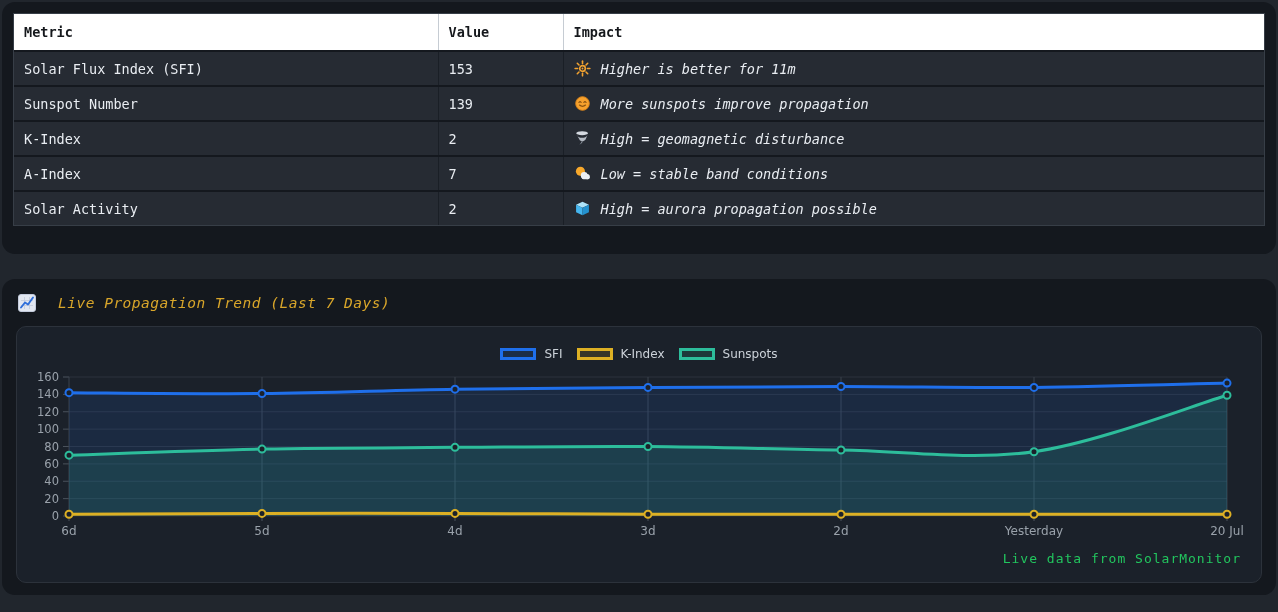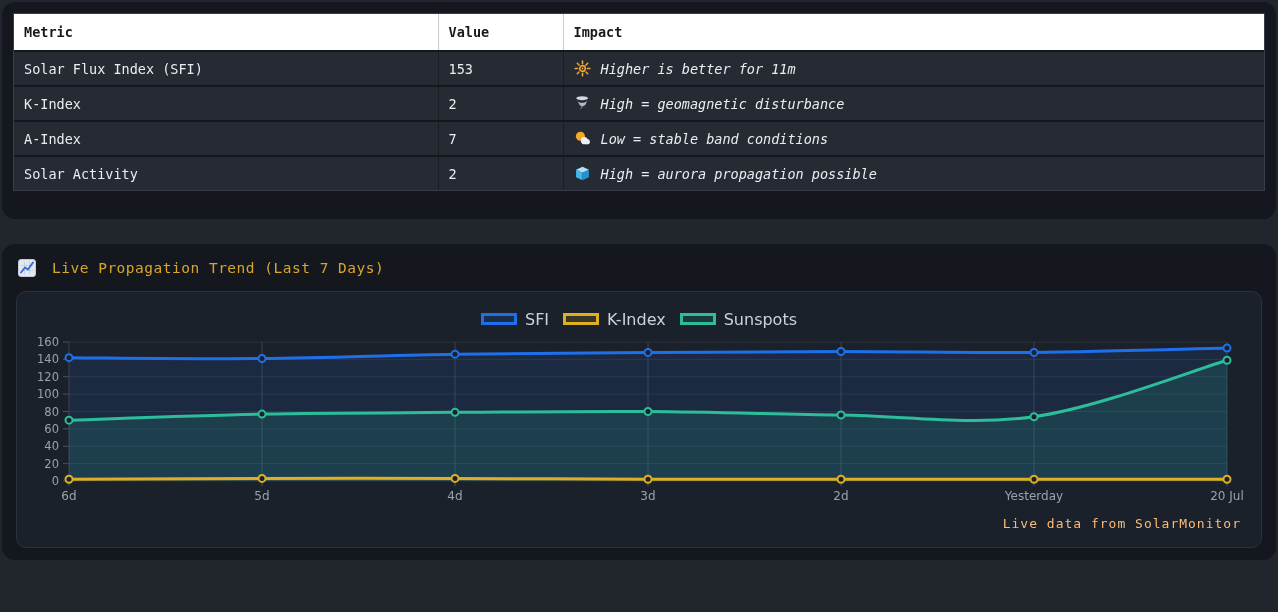--- a/index.html
+++ b/index.html
@@ -25,38 +25,38 @@
     padding:8px 10px; border-top:2px solid #14181e;
     border-right:1px solid #1a1f26;
     white-space:nowrap; overflow:hidden;
   }
   table.metrics td:last-child { border-right:none;font-style:italic; }
   .impact-wrap { display:flex; align-items:center; gap:10px; }
   .emoji { width:17px; height:17px; display:inline-block; flex:0 0 17px; }
   .emoji svg { width:100%; height:100%; display:block; }
 
   .trend-card { margin:25px 2px 4px 2px; padding:14px 14px 12px 14px; }
-  .trend-title-row { display:flex; align-items:center; gap:16px; padding-left:2px; height:20px; }
+  .trend-title-row { display:flex; align-items:center; gap:22px; padding-left:2px; height:20px;font-style:italic; }
   .title-icon { width:18px; height:18px; }
   .title-icon svg { width:100%; height:100%; display:block; }
   .trend-title { color:#d9a62a; font-size:14.5px; letter-spacing:0.5px; }
 
   .chart-panel {
     margin-top:13px; background:#1b212a; border:1px solid #2c323b;
     border-radius:10px; padding:12px 16px 10px 16px; height:257px;
   }
   .legend-row { display:flex; justify-content:center; align-items:center; gap:14px; height:18px; margin-top:6px; }
   .legend-item { display:flex; align-items:center; gap:8px; cursor:pointer; }
   .legend-box { width:36px; height:12px; border-style:solid; border-width:3px; }
-  .legend-label { color:#ccd2d9; font-size:16px; font-family:"DejaVu Sans","Liberation Sans",sans-serif; }
+  .legend-label { color:#ccd2d9; font-size:12px; font-family:"DejaVu Sans","Liberation Sans",sans-serif; }
 
   .chart-wrap { margin-top:4px; }
   svg.trend-chart { overflow:visible; display:block; }
   .chart-footer {
-    text-align:right; color:#fdba74; font-size:13px; margin-top:8px;
+    text-align:right; color:#22c55e; font-size:13px; margin-top:8px;
     padding-right:4px; letter-spacing:1px;
   }
 </style>
 </head>
 <body>
 
 <div class="card table-card">
   <table class="metrics">
     <colgroup>
       <col style="width:424px">
@@ -86,20 +86,37 @@
      <line x1="3.5" y1="3.5" x2="5.3" y2="5.3"></line>
                     <line x1="12.7" y1="12.7" x2="14.5" y2="14.5"></line>
      <line x1="3.5" y1="14.5" x2="5.3" y2="12.7"></line>
                     <line x1="12.7" y1="5.3" x2="14.5" y2="3.5"></line>
      <circle cx="9" cy="9" r="3"></circle>
                   </g>
                   <circle cx="9" cy="9" r="1" fill="#f2a230"></circle>
                 </svg>
               </span>
               <span>Higher is better for 11m</span>
+            </div>
+          </td>
+        </tr>
+        <tr>
+          <td>Sunspot Number</td>
+          <td>139</td>
+          <td>
+            <div class="impact-wrap">
+              <span class="emoji">
+                <svg viewBox="0 0 18 18">
+                  <circle cx="9" cy="9" r="7.2" fill="#f6a12d" stroke="#dd861a" stroke-width="1"></circle>
+     <path d="M5.2,7.9 Q6.4,6.2 7.6,7.9" stroke="#8a5310" stroke-width="1.2" fill="none" stroke-linecap="round"></path>
+     <path d="M10.4,7.9 Q11.6,6.2 12.8,7.9" stroke="#8a5310" stroke-width="1.2" fill="none" stroke-linecap="round"></path>
+     <path d="M5.8,10.6 Q9,13.4 12.2,10.6" stroke="#8a5310" stroke-width="1.2" fill="none" stroke-linecap="round"></path>
+                </svg>
+              </span>
+              <span>More sunspots improve propagation</span>
             </div>
           </td>
         </tr>
         <tr>
           <td>K-Index</td>
           <td>2</td>
           <td>
             <div class="impact-wrap">
               <span class="emoji">
                 <svg viewBox="0 0 18 18">

